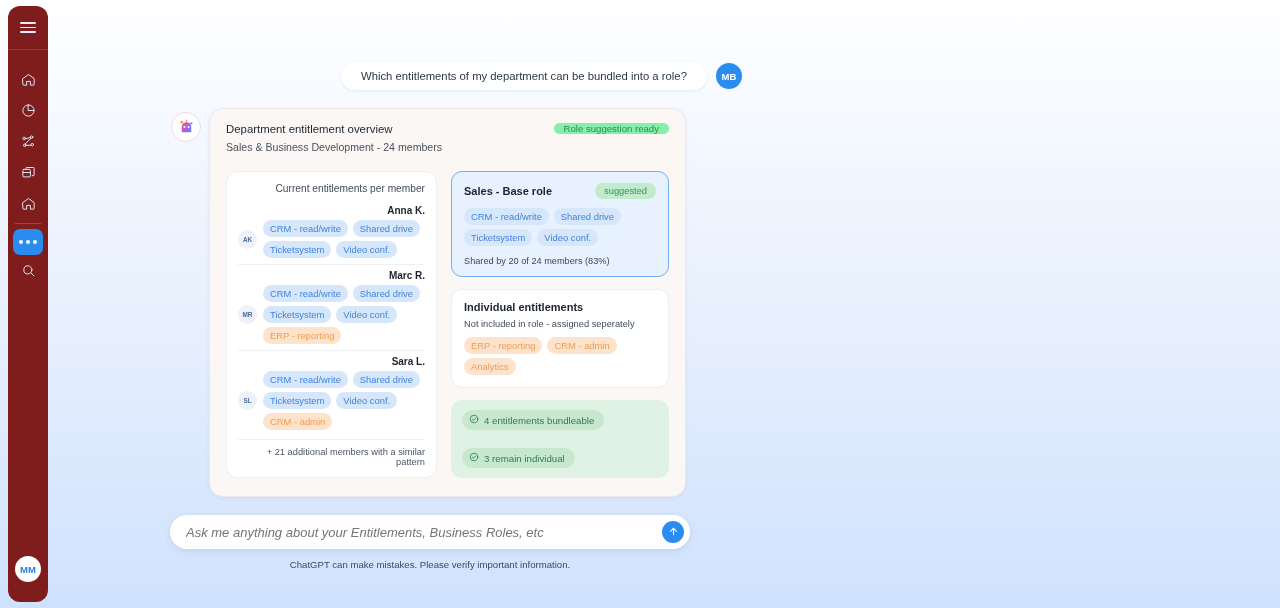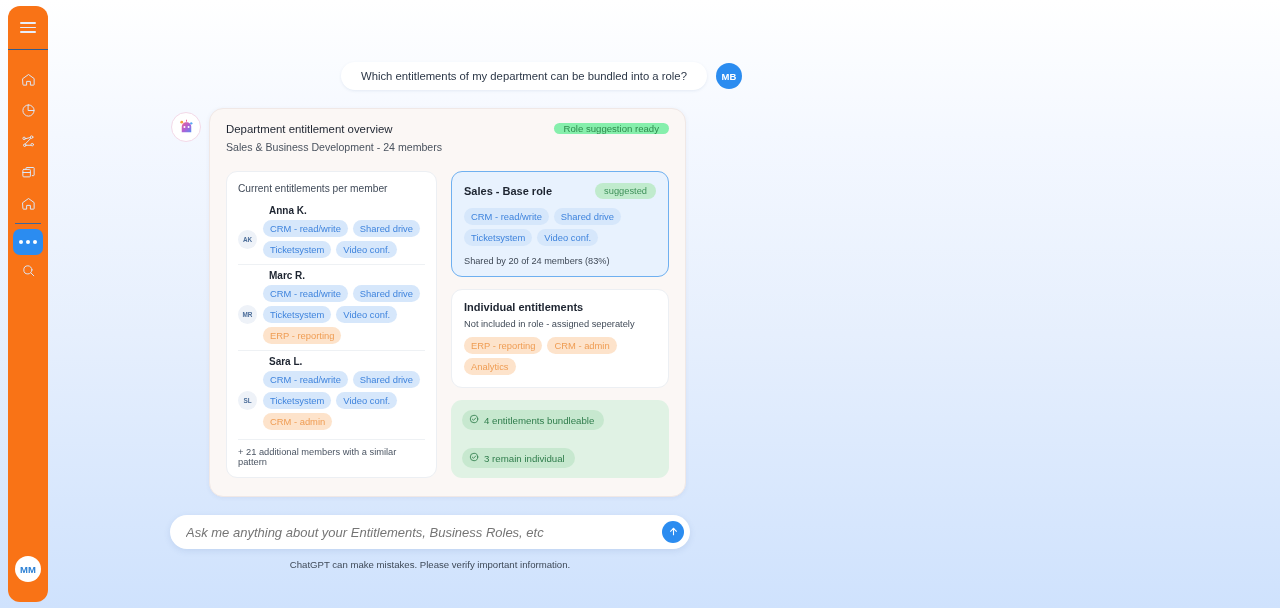--- a/index.html
+++ b/index.html
@@ -10,21 +10,21 @@
   }
   body {
     background: linear-gradient(to bottom, #ffffff 0%, #f4f8ff 22%, #e6effd 55%, #cfe2fd 100%);
     position: relative;
   }
 
   
   .sidebar {
     position: absolute; left: 8px; top: 6px;
     width: 40px; height: 596px;
-    background: #f97316;
+    background: #7f1d1d;
     border-radius: 12px;
     display: flex; flex-direction: column; align-items: center;
   }
   .sb-top {
     height: 44px; width: 100%;
     display: flex; align-items: center; justify-content: center;
     border-bottom: 1px solid #335a8c;
   }
   .burger { width: 16px; }
   .burger span {
@@ -117,20 +117,21 @@
 
   .panels { display: flex; gap: 14px; margin-top: 18px; align-items: flex-start; }
 
   
   .panel-left {
     width: 211px;
     background: #ffffff;
     border: 1px solid #eceff3;
     border-radius: 11px;
     padding: 11px 11px 10px 11px;
+    text-align: right;
   }
   .panel-left-title { font-size: 10.2px; color: #404a58; margin-bottom: 6px; }
   .member { padding: 5px 0 6px 0; }
   .member + .member { border-top: 1px solid #eef1f4; }
   .member-name { font-size: 10px; font-weight: bold; color: #1d2430; margin-left: 31px; margin-bottom: 4px; }
   .member-body { display: flex; align-items: center; gap: 6px; }
   .mini-avatar {
     width: 19px; height: 19px; border-radius: 50%;
     background: #eef2f8; color: #4b6d99;
     font-size: 6.4px; font-weight: bold;

